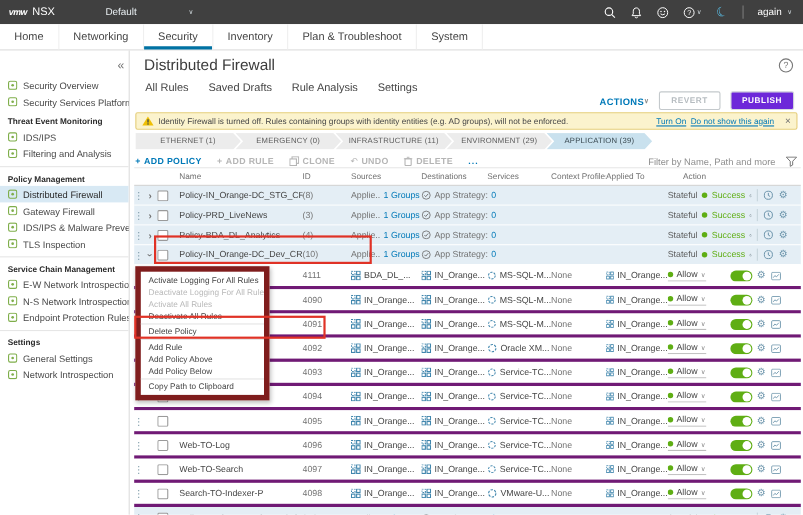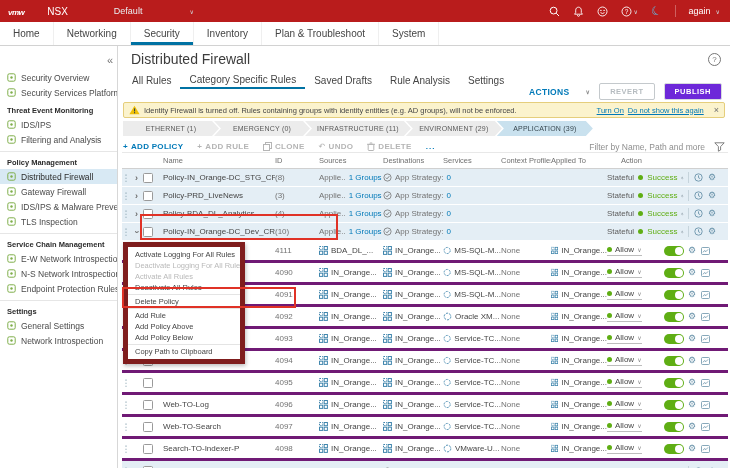--- a/index.html
+++ b/index.html
@@ -2,24 +2,24 @@
 <html><head>
 <meta charset="utf-8">
 <style>
   html,body{margin:0;padding:0}
   body{width:730px;height:468px;position:relative;overflow:hidden;background:#fff;
        font-family:"Liberation Sans",sans-serif;font-size:9px;color:#454545}
   svg{display:block}
   a{cursor:pointer}
 
   
-  .topbar{position:absolute;top:0;left:0;right:0;height:22px;background:#b91c1c;display:flex;align-items:center;color:#fff}
+  .topbar{position:absolute;top:0;left:0;right:0;height:22px;background:#404040;display:flex;align-items:center;color:#fff}
   .logo{display:flex;align-items:baseline;margin-left:8px}
   .vmw{font-size:8px;font-weight:bold;letter-spacing:-.5px;font-style:italic}
-  .prod{font-size:10px;margin-left:23px}
+  .prod{font-size:10px;margin-left:5px}
   .proj{margin-left:46px;width:80px;display:flex;justify-content:space-between;align-items:center;font-size:9px;color:#e8eef1}
   .tb-right{margin-left:auto;display:flex;align-items:center;gap:13px;margin-right:10px}
   .chev-sm{font-size:6px;color:#cfd8dc;margin-left:1px}
   .tb-divider{width:1px;height:12px;background:rgba(255,255,255,.3)}
   .moon{color:#5ac1ea;font-size:12px;line-height:1;transform:rotate(-18deg)}
   .user{display:flex;align-items:center;gap:4px;font-size:9px}
 
   
   .navbar{position:absolute;top:22px;left:0;right:0;height:23px;background:#fff;border-bottom:1px solid #d2d2d2;display:flex}
   .nav-item{padding:0 13px;display:flex;align-items:center;font-size:10px;color:#454545;border-right:1px solid #efefef}
@@ -36,21 +36,21 @@
   .side-item.active{background:#d8e9f4;color:#2b2b2b}
 
   
   .main{position:absolute;top:46px;left:118px;right:0;bottom:0;background:#fff}
   .page-title{position:absolute;top:5px;left:13px;font-size:14px;color:#3c3c3c}
   .help-circle{position:absolute;top:7px;right:9px;width:11px;height:11px;border:1px solid #767676;border-radius:50%;color:#767676;font-size:8px;line-height:11px;text-align:center}
   .tabs{position:absolute;top:26px;left:5px;display:flex;height:17px}
   .tab{padding:0 9px;font-size:10px;color:#454545;display:flex;align-items:center;cursor:pointer}
   .tab.active{border-bottom:2.5px solid #0072a3}
   .hdr-actions{position:absolute;top:37px;right:8px;display:flex;align-items:center;gap:9px}
-  .actions-link{color:#0079b8;font-size:8.5px;font-weight:bold;letter-spacing:.3px;display:flex;align-items:center;gap:16px}
+  .actions-link{color:#0079b8;font-size:8.5px;font-weight:bold;letter-spacing:.3px;display:flex;align-items:center;gap:0}
   .btn{height:15px;padding:0 10px;border-radius:2px;font-size:7.5px;font-weight:bold;letter-spacing:.5px;display:flex;align-items:center}
   .btn.revert{border:1px solid #c4c9cc;color:#b6bcc0;background:#fff}
   .btn.publish{background:#6d28d9;color:#fff;border:1px solid #d7dbde}
 
   .banner{position:absolute;top:56px;left:5px;right:5px;height:14px;background:#fbf3cd;border:1px solid #e5ce7c;border-radius:2px;display:flex;align-items:center;padding:0 5px;font-size:7.5px;color:#454545;gap:4px;white-space:nowrap}
   .banner a{color:#0079b8;text-decoration:underline}
   .banner .x{margin-left:6px;color:#6e6e6e;font-size:9px}
   .spacer{margin-left:auto}
 
   .cats{position:absolute;top:75px;left:5px;display:flex}
@@ -300,21 +300,20 @@
       </div>
     </div>
 </div>
 
 <div class="main">
   <div class="page-title">Distributed Firewall</div>
   <div class="help-circle">?</div>
 
   <div class="tabs" id="tabs">
       <div class="tab">All Rules</div>
-      <div class="tab active">Category Specific Rules</div>
       <div class="tab">Saved Drafts</div>
       <div class="tab">Rule Analysis</div>
       <div class="tab">Settings</div>
     </div>
 
   <div class="hdr-actions">
     <span class="actions-link">
       <span>ACTIONS</span>
       <span class="dd">∨</span>
     </span>

